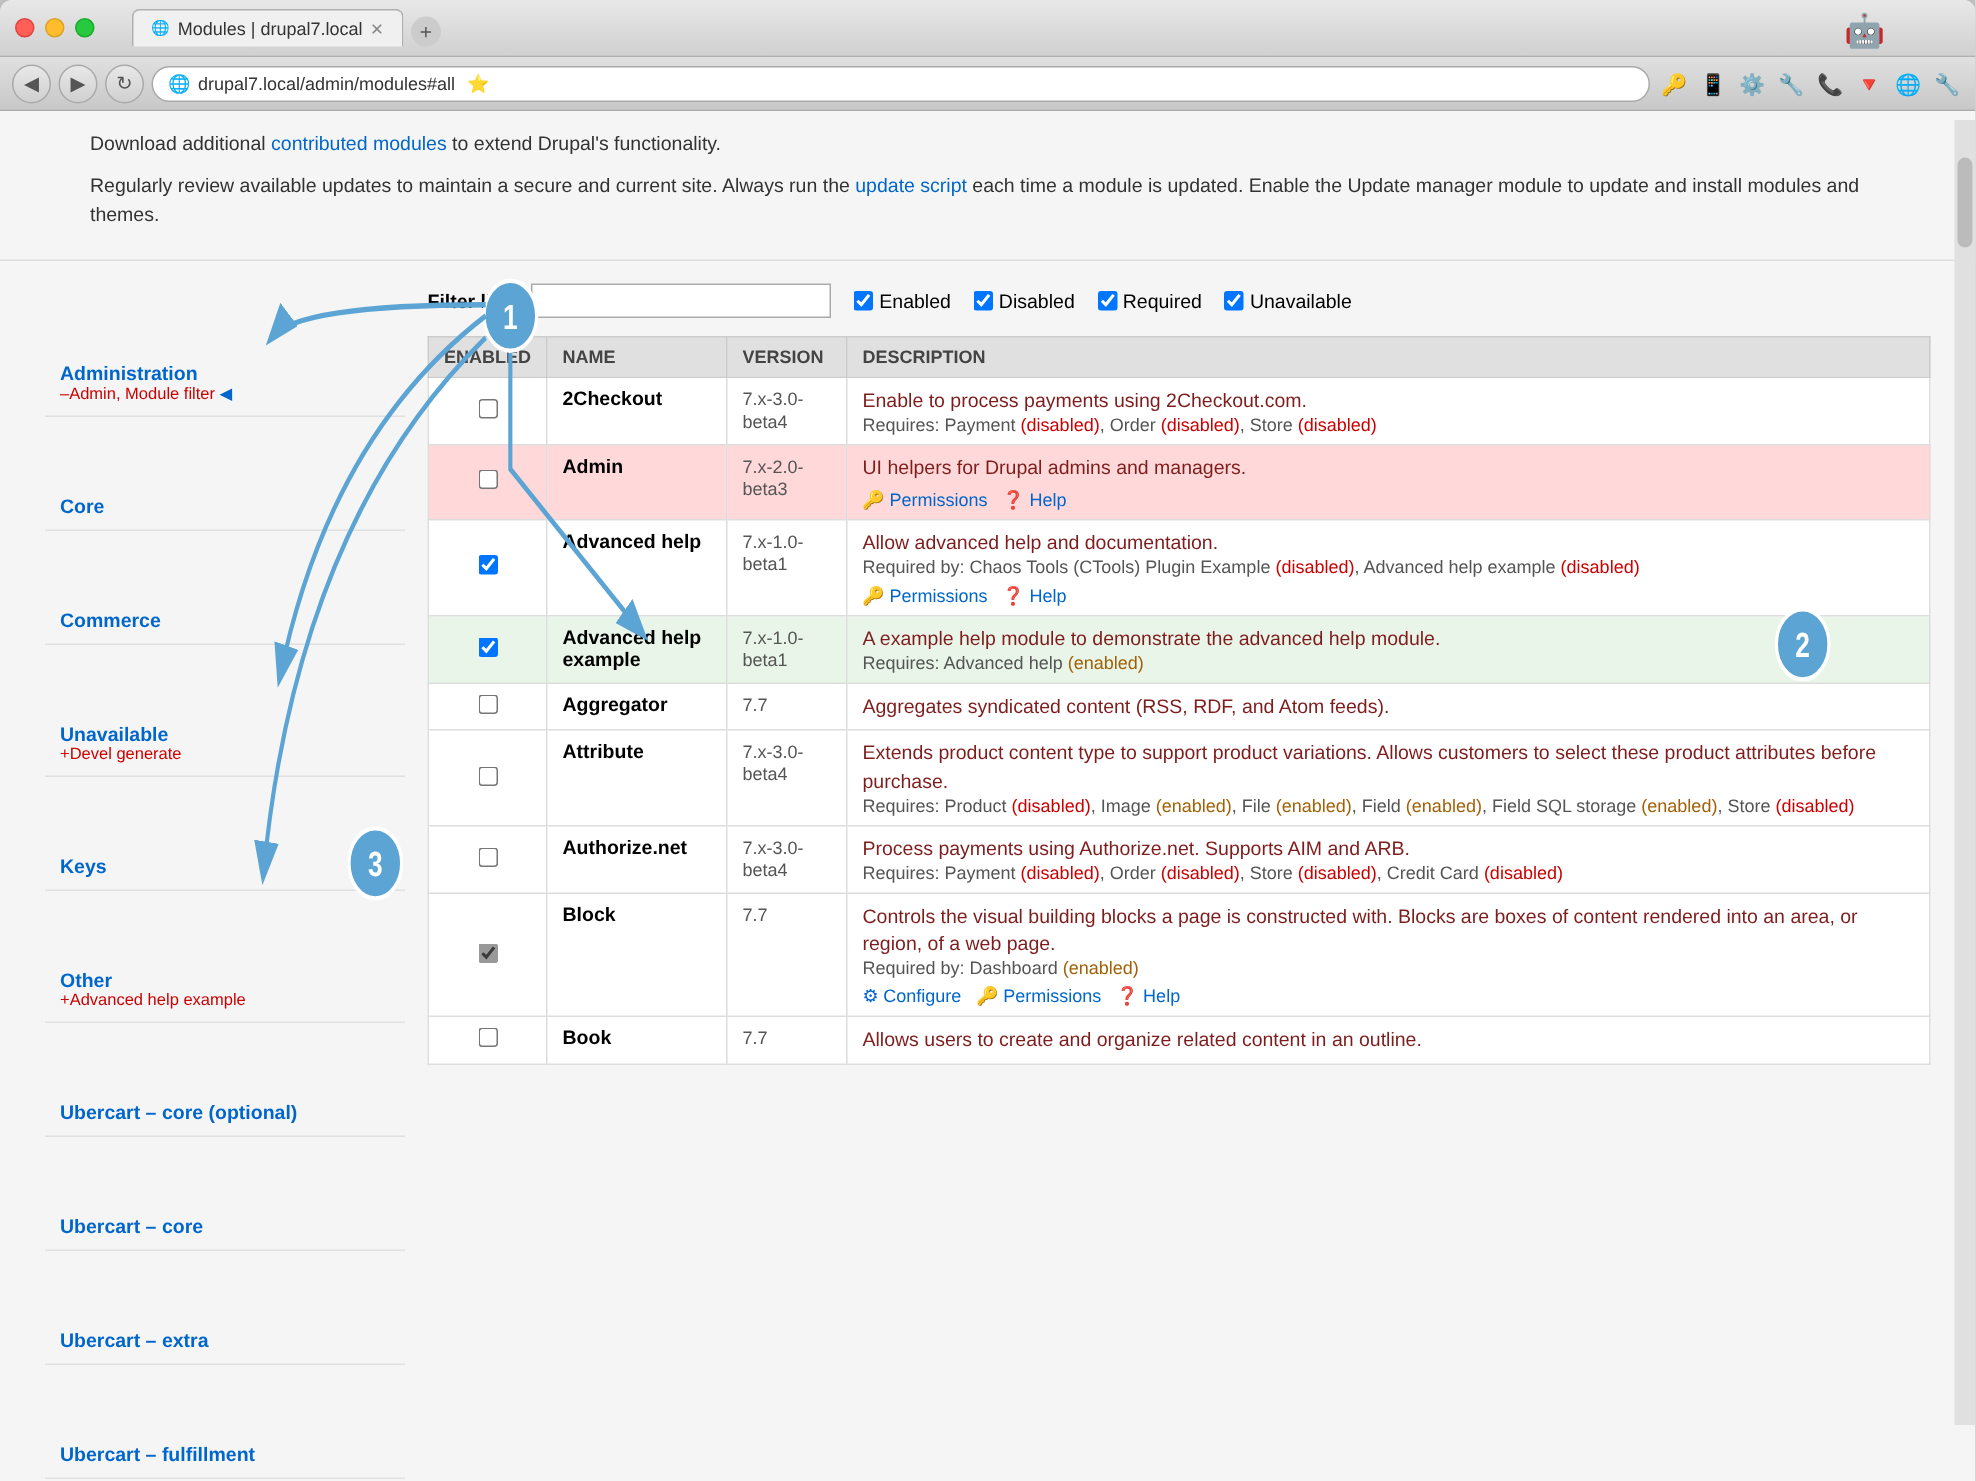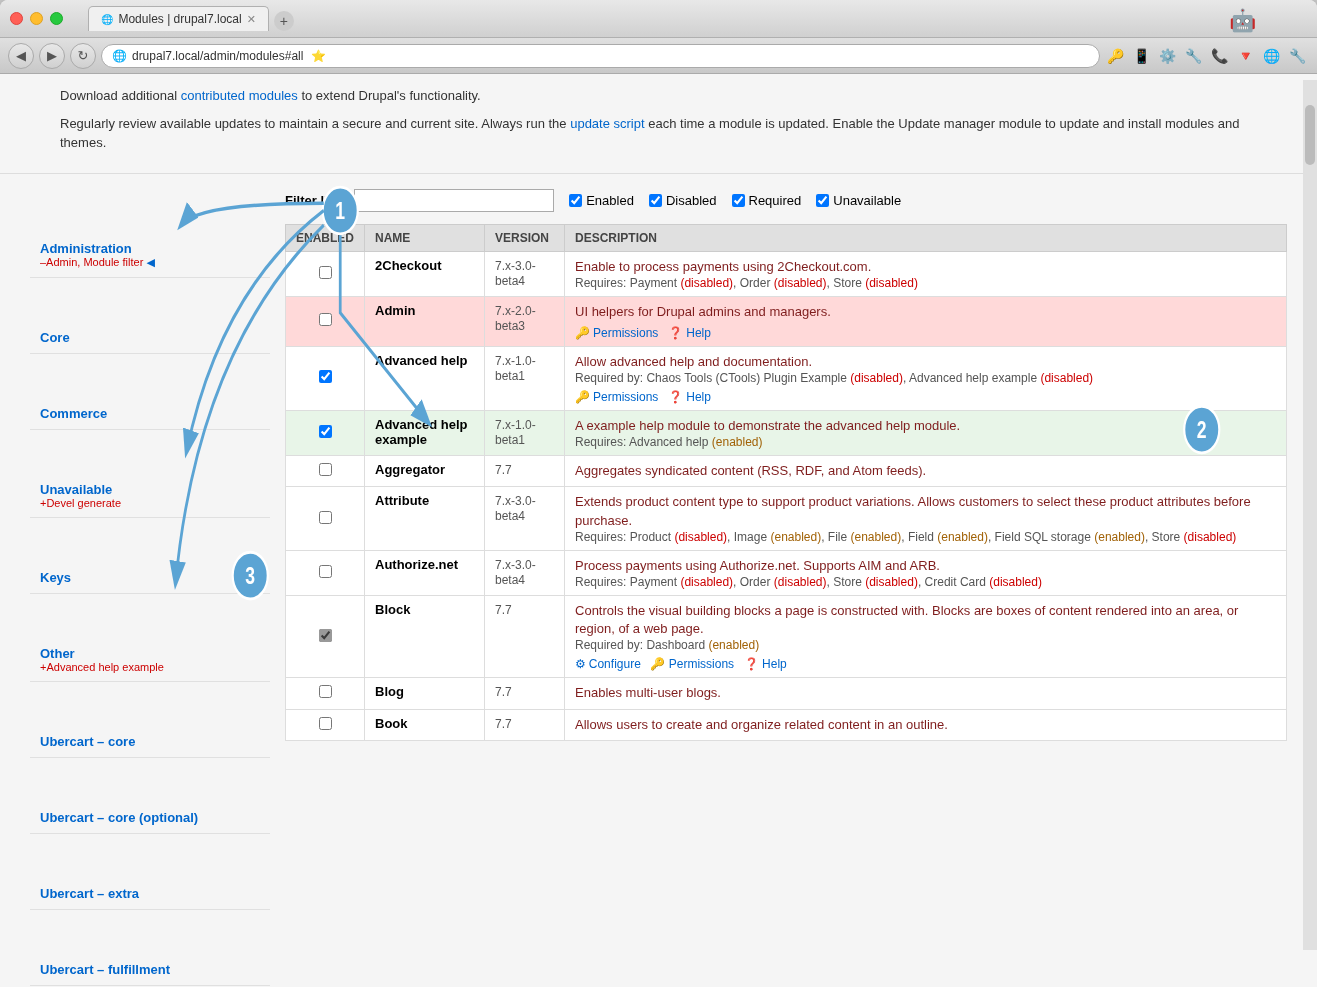--- a/index.html
+++ b/index.html
@@ -383,24 +383,24 @@
           <div class="sidebar-sub">+Devel generate</div>
         </div>
         <div class="sidebar-item">
           <a class="link">Keys</a>
         </div>
         <div class="sidebar-item">
           <a class="link">Other</a>
           <div class="sidebar-sub">+Advanced help example</div>
         </div>
         <div class="sidebar-item">
+          <a class="link">Ubercart – core (optional)</a>
+        </div>
+        <div class="sidebar-item">
           <a class="link">Ubercart – core</a>
-        </div>
-        <div class="sidebar-item">
-          <a class="link">Ubercart – core (optional)</a>
         </div>
         <div class="sidebar-item">
           <a class="link">Ubercart – extra</a>
         </div>
         <div class="sidebar-item">
           <a class="link">Ubercart – fulfillment</a>
         </div>
         <div class="sidebar-item">
           <a class="link">Ubercart – payment</a>
         </div>
@@ -532,28 +532,20 @@
         <span class="action-icon">⚙</span>Configure</a>
                     <a class="action-link">
         <span class="action-icon">🔑</span>Permissions</a>
                     <a class="action-link">
         <span class="action-icon">❓</span>Help</a>
                   </div>
                 </td>
               </tr>
               <tr style="">
                 <td style="text-align: center; vertical-align: middle;"><input type="checkbox" style=""></td>
-                <td><span class="module-name">Blog</span></td>
-                <td><span class="version-text">7.7</span></td>
-                <td>
-                  <div class="module-desc">Enables multi-user blogs.</div>
-                </td>
-              </tr>
-              <tr style="">
-                <td style="text-align: center; vertical-align: middle;"><input type="checkbox" style=""></td>
                 <td><span class="module-name">Book</span></td>
                 <td><span class="version-text">7.7</span></td>
                 <td>
                   <div class="module-desc">Allows users to create and organize related content in an outline.</div>
                 </td>
               </tr>
             </tbody>
         </table>
       </div>
     </div>

